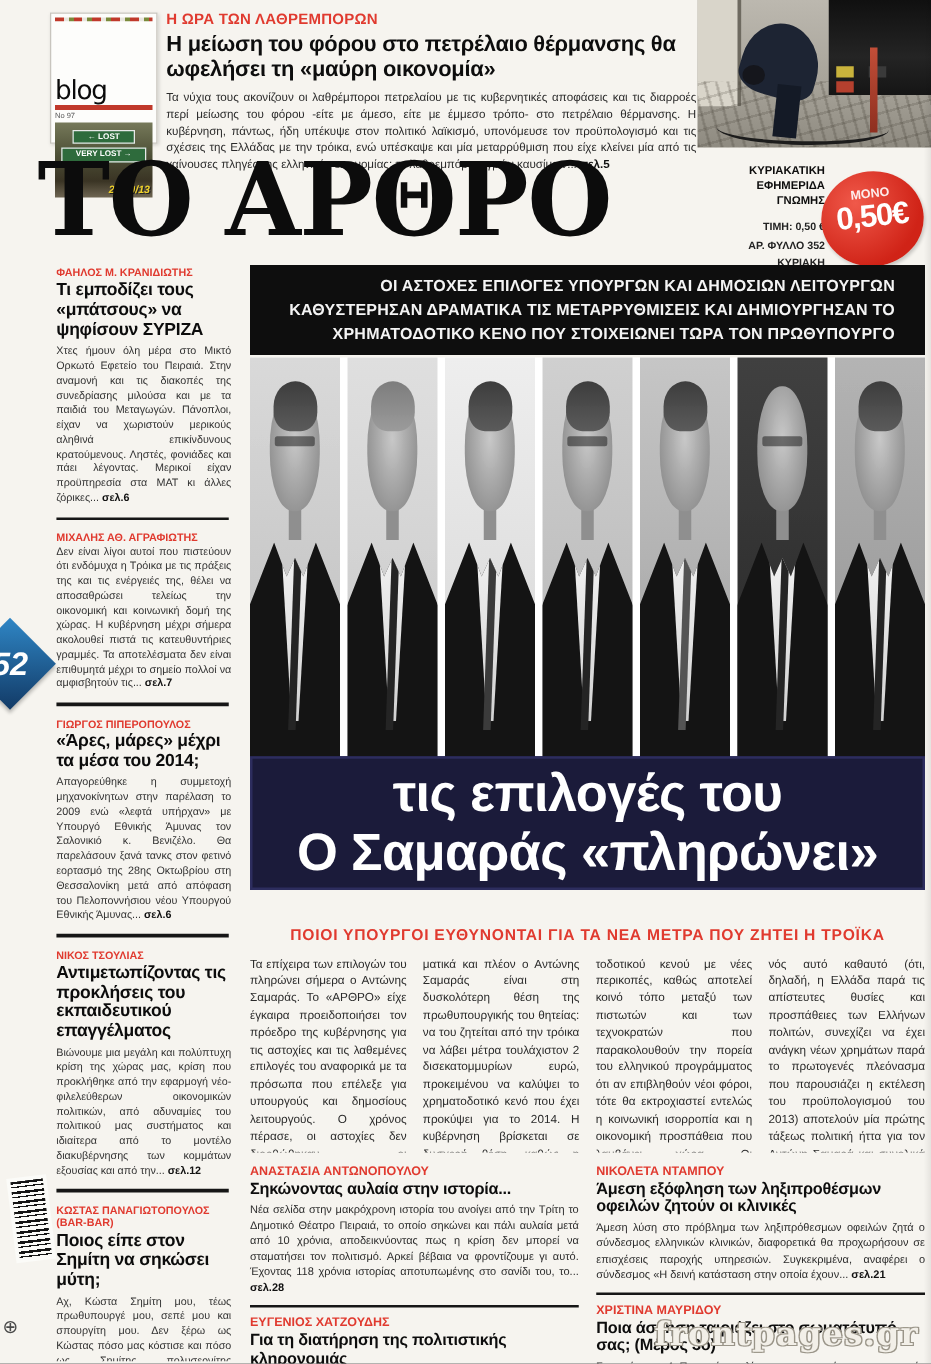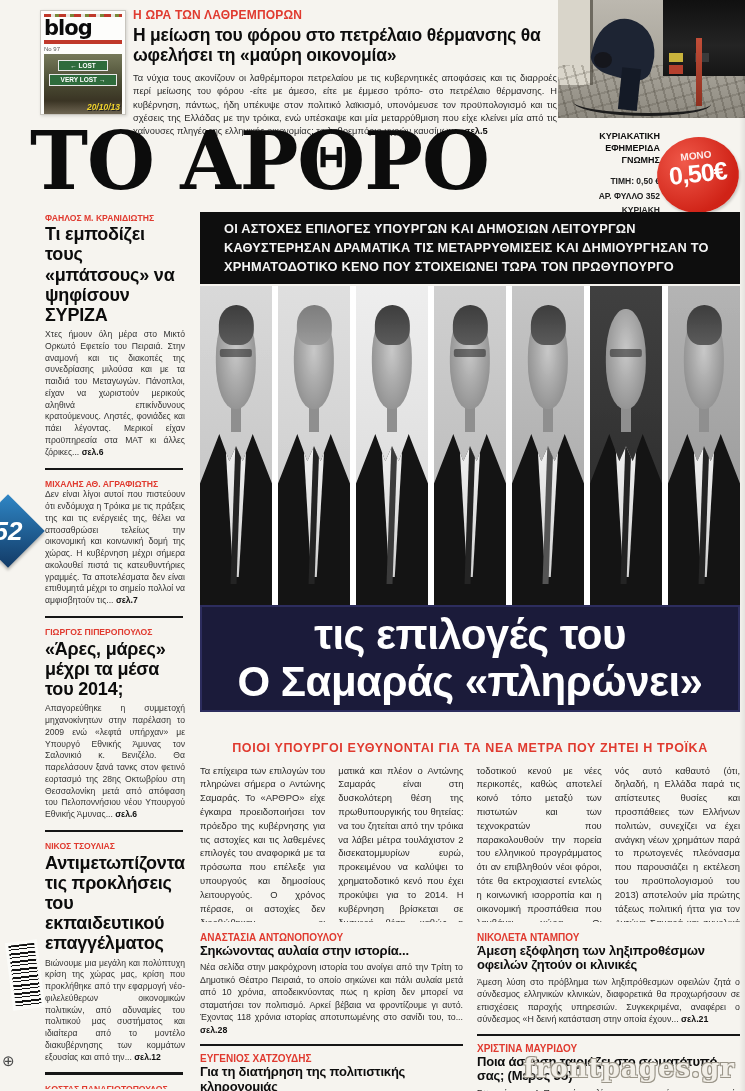--- a/index.html
+++ b/index.html
@@ -5,22 +5,22 @@
   html,body{margin:0;padding:0;background:#555;}
   .page{position:relative;width:745px;height:1091px;background:#f6f4ef;overflow:hidden;
         font-family:"Liberation Sans",sans-serif;color:#1a1a1a;margin:0 auto;}
   .page::after{content:"";position:absolute;right:0;top:0;bottom:0;width:6px;
         background:linear-gradient(90deg,transparent,rgba(0,0,0,.07));pointer-events:none;}
 
   
   .blog{position:absolute;left:40px;top:10px;width:86px;height:105px;background:#fdfdfb;
         border:1px solid #c8c5be;box-shadow:1px 1px 3px rgba(0,0,0,.15);padding:3px;box-sizing:border-box;}
   .blog-stripes{height:3px;background:repeating-linear-gradient(90deg,#c0392b 0 7px,#e8e6df 7px 11px,#7a8a3a 11px 15px);}
-  .blog-logo{font-family:"DejaVu Sans",sans-serif;font-weight:bold;font-size:21px;letter-spacing:-1px;
-        color:#0b0b0b;line-height:1.05;}
+  .blog-logo{font-family:"DejaVu Sans",sans-serif;font-weight:normal;font-size:21px;letter-spacing:-1px;
+        color:#0b0b0b;line-height:1.05;margin-top:44px;}
   .blog-subbar{height:4px;background:#c0392b;margin:1px 0 2px;}
   .blog-issue{font-size:6px;color:#555;line-height:1.2;}
   .blog-photo{position:relative;height:60px;margin-top:1px;overflow:hidden;
         background:linear-gradient(180deg,#76795a 0%,#4c4e35 45%,#3a3424 78%,#6e6552 100%);}
   .sign{background:#2e6b3c;border:1px solid #e8e8e8;color:#fff;font-size:6.5px;font-weight:bold;
         text-align:center;padding:1px 2px;line-height:1.1;}
   .sign1{width:56%;margin:6px auto 3px;}
   .sign2{width:80%;margin:0 auto;}
   .blog-date{position:absolute;bottom:2px;right:2px;color:#f0d22b;font-size:8.5px;font-style:italic;
         font-weight:bold;text-shadow:1px 1px 0 #222;}
@@ -60,21 +60,21 @@
   .mi-s{font-weight:bold;font-size:8.5px;line-height:1.7;color:#222;margin-top:8px;}
   .badge{position:absolute;left:657px;top:137px;width:82px;height:76px;border-radius:50%;
         background:radial-gradient(circle at 35% 32%,#f0594a,#d02317 70%);transform:rotate(-6deg);
         color:#fff;text-align:center;box-shadow:1px 2px 3px rgba(0,0,0,.2);}
   .badge .b1{font-size:10px;font-weight:bold;margin-top:13px;opacity:.9;}
   .badge .b2{font-size:25px;font-weight:bold;letter-spacing:-1px;line-height:1;}
 
   
   .center{position:absolute;left:200px;top:212px;width:540px;}
   .banner{background:#0e0e0e;color:#f4f4f4;font-weight:bold;font-size:12.8px;line-height:1.5;
-        text-align:left;padding:7px 24px;box-sizing:border-box;letter-spacing:.2px;}
+        text-align:right;padding:7px 24px;box-sizing:border-box;letter-spacing:.2px;}
 
   .montage{display:flex;gap:6px;height:385px;margin-top:2px;background:#fdfdfb;
         filter:grayscale(1) contrast(1.03);}
   .panel{flex:1;position:relative;overflow:hidden;background:linear-gradient(180deg,var(--bg1),var(--bg2));}
   .panel .head{position:absolute;top:6%;left:50%;transform:translateX(-50%);width:56%;height:26%;z-index:2;
         background:radial-gradient(ellipse at 50% 42%,#c6c6c6,#939393 72%,#757575);border-radius:48% 48% 46% 46%;}
   .panel .hair{position:absolute;top:-4%;left:7%;right:7%;height:40%;border-radius:50% 50% 38% 38%;
         background:linear-gradient(180deg,#3f3f3f,#5c5c5c);}
   .panel .glasses{position:absolute;top:40%;left:11%;right:11%;height:8%;background:rgba(35,35,35,.55);
         border-radius:2px;}
@@ -112,21 +112,21 @@
   .bcol{flex:1;}
   .b-art{margin-bottom:4px;}
   .b-author{color:#e03a2f;font-weight:bold;font-size:10px;}
   .b-title{font-size:13px;font-weight:bold;line-height:1.12;margin:1px 0 3px;color:#0d0d0d;letter-spacing:-.2px;}
   .b-body{font-size:8.8px;line-height:1.42;text-align:justify;color:#2c2c2c;}
   .b-rule{height:2px;background:#161616;margin:8px 0 7px;border:0;}
 
   
   .sidebar{position:absolute;left:45px;top:213px;width:140px;height:876px;overflow:hidden;}
   .sb-author{color:#e03a2f;font-weight:bold;font-size:8.6px;line-height:1.2;}
-  .sb-title{font-size:18px;font-weight:bold;line-height:1.12;margin:1px 0 4px;color:#0c0c0c;letter-spacing:-.2px;}
+  .sb-title{font-size:14px;font-weight:bold;line-height:1.12;margin:1px 0 4px;color:#0c0c0c;letter-spacing:-.2px;}
   .sb-body{font-size:8.6px;line-height:1.37;text-align:justify;color:#333;}
   .sb-rule{height:2.5px;background:#161616;margin:9px 2px 9px 0;border:0;}
 
   
   .edition{position:absolute;left:-18px;top:505px;width:52px;height:52px;transform:rotate(45deg);
         background:linear-gradient(135deg,#2f86c5,#123a66);z-index:5;box-shadow:2px 2px 3px rgba(0,0,0,.25);}
   .edition span{position:absolute;inset:0;display:flex;align-items:center;justify-content:center;
         transform:rotate(-45deg);color:#fff;font-weight:bold;font-size:26px;font-style:italic;}
   .barcode{position:absolute;left:12px;top:944px;width:26px;height:62px;transform:rotate(-7deg);
         background:repeating-linear-gradient(180deg,#141414 0 2px,#fbfbf8 2px 4px,#141414 4px 5px,#fbfbf8 5px 8px);

